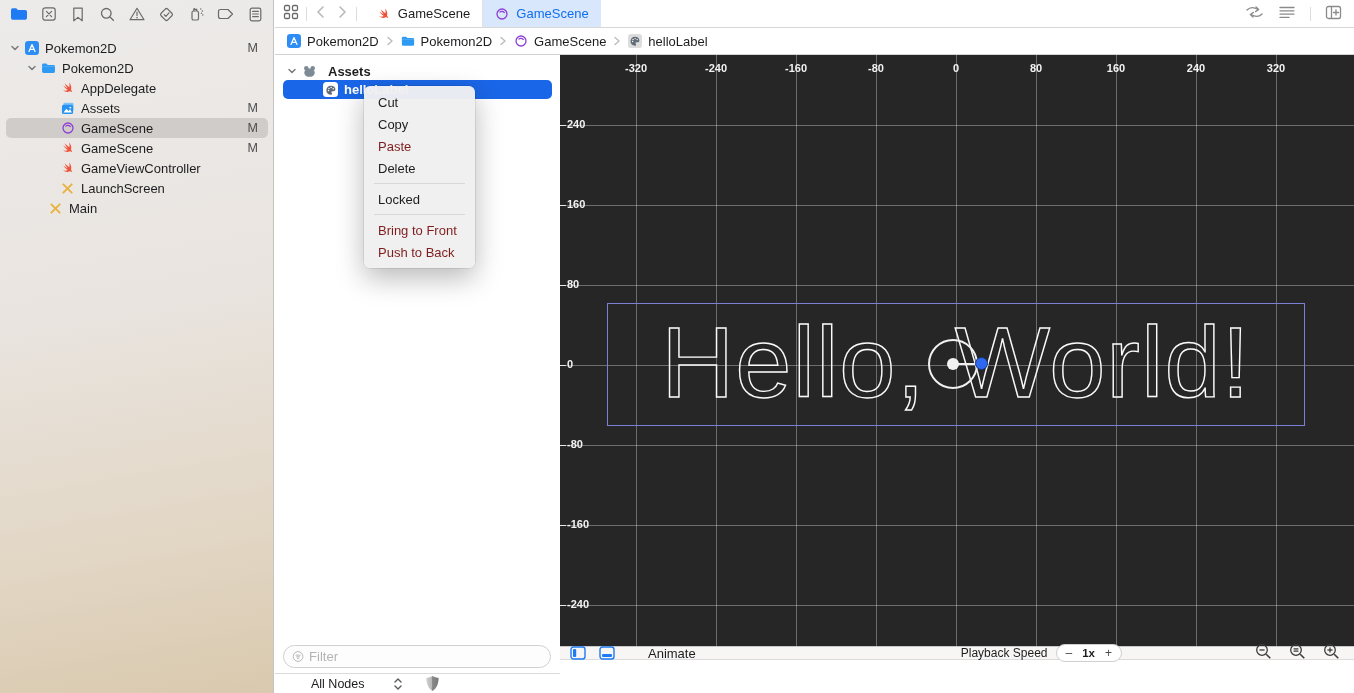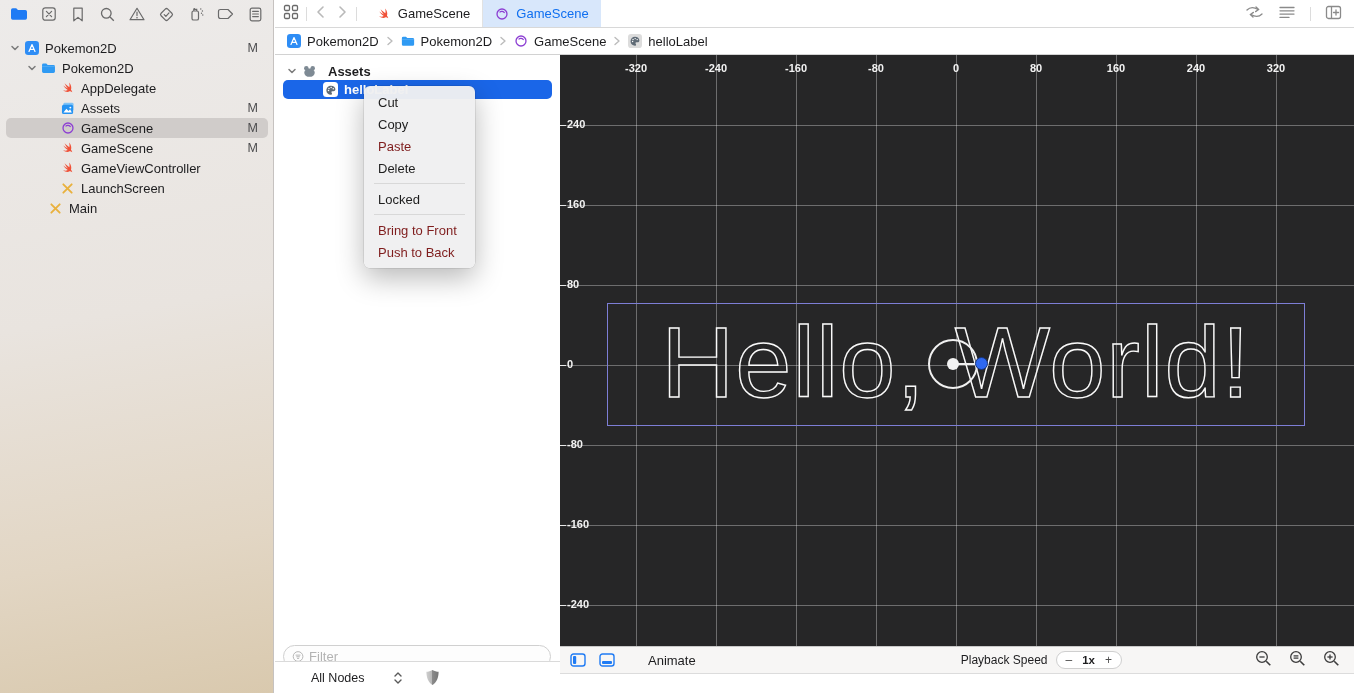--- a/index.html
+++ b/index.html
@@ -50,21 +50,21 @@
     border-radius:5px; display:flex; align-items:center; padding-left:40px; gap:6px; }
   .node-row .nlabel { color:#fff; font-weight:bold; }
   .node-icon-chip { width:15px; height:15px; background:#fff; border-radius:3.5px;
     display:flex; align-items:center; justify-content:center; }
   .filter-bar { position:absolute; left:8px; right:9px; bottom:25px; height:23px;
     border:1px solid #d0d0d0; border-radius:12px; background:#fdfdfd;
     display:flex; align-items:center; padding:0 8px; gap:5px; }
   .filter-bar input { border:none; outline:none; background:transparent; width:100%;
     font-family:"Liberation Sans",sans-serif; font-size:13px; color:#333; }
   .filter-bar input::placeholder { color:#b3b3b3; }
-  .nodes-row { position:absolute; left:0; right:0; bottom:0; height:32px; border-top:1px solid #dadada;
+  .nodes-row { position:absolute; left:0; right:0; bottom:0; height:20px; border-top:1px solid #dadada;
     background:#fff; display:flex; align-items:center; }
   .nodes-label { margin-left:36px; font-size:12.5px; }
   .nodes-stepper { margin-left:28px; display:flex; align-items:center; }
   .shield { margin-left:22px; display:flex; align-items:center; }
 
   
   .canvas { position:absolute; left:560px; top:55px; right:0; height:591px; background:#262627; overflow:hidden; }
   .gl-v { position:absolute; top:0; bottom:0; width:1px; background:rgba(255,255,255,0.33); }
   .gl-h { position:absolute; left:0; right:0; height:1px; background:rgba(255,255,255,0.33); }
   .xlab { position:absolute; top:7px; transform:translateX(-50%); color:#f2f2f2;
@@ -79,21 +79,21 @@
   @supports not (-webkit-text-stroke: 1px #000) { .hello { color:#fafafa; } }
   .rot-circle { position:absolute; left:368px; top:284px; width:50px; height:50px;
     border:2px solid #f0f0f0; border-radius:50%; }
   .rot-line { position:absolute; left:393px; top:308px; width:28px; height:2px; background:#f0f0f0; }
   .rot-center { position:absolute; left:387px; top:303px; width:12px; height:12px;
     background:#f2f2f2; border-radius:50%; }
   .rot-handle { position:absolute; left:415px; top:302px; width:13px; height:13px;
     background:#2e68f0; border:1px solid #16347c; border-radius:50%; }
 
   
-  .cbottom { position:absolute; left:560px; top:646px; right:0; height:28px; background:#f7f6f5;
+  .cbottom { position:absolute; left:560px; top:646px; right:0; height:14px; background:#f7f6f5;
     border-top:1px solid #c9c9c9; border-bottom:1px solid #dcdcdc;
     display:flex; align-items:center; }
   .cbottom .panel-ico { margin-left:10px; display:flex; align-items:center; }
   .animate-btn { margin-left:33px; font-size:13px; }
   .pspeed { margin-left:auto; font-size:12px; }
   .speed-stepper { margin-left:8px; margin-right:232px; height:18px; border:1px solid #cfcfcf;
     border-radius:10px; background:#fff; display:flex; align-items:center; padding:0 9px; gap:10px;
     font-size:11.5px; }
   .speed-stepper .sbtn { color:#4c4c4c; font-size:12px; }
   .speed-stepper .sval { font-weight:bold; font-size:11.5px; }

